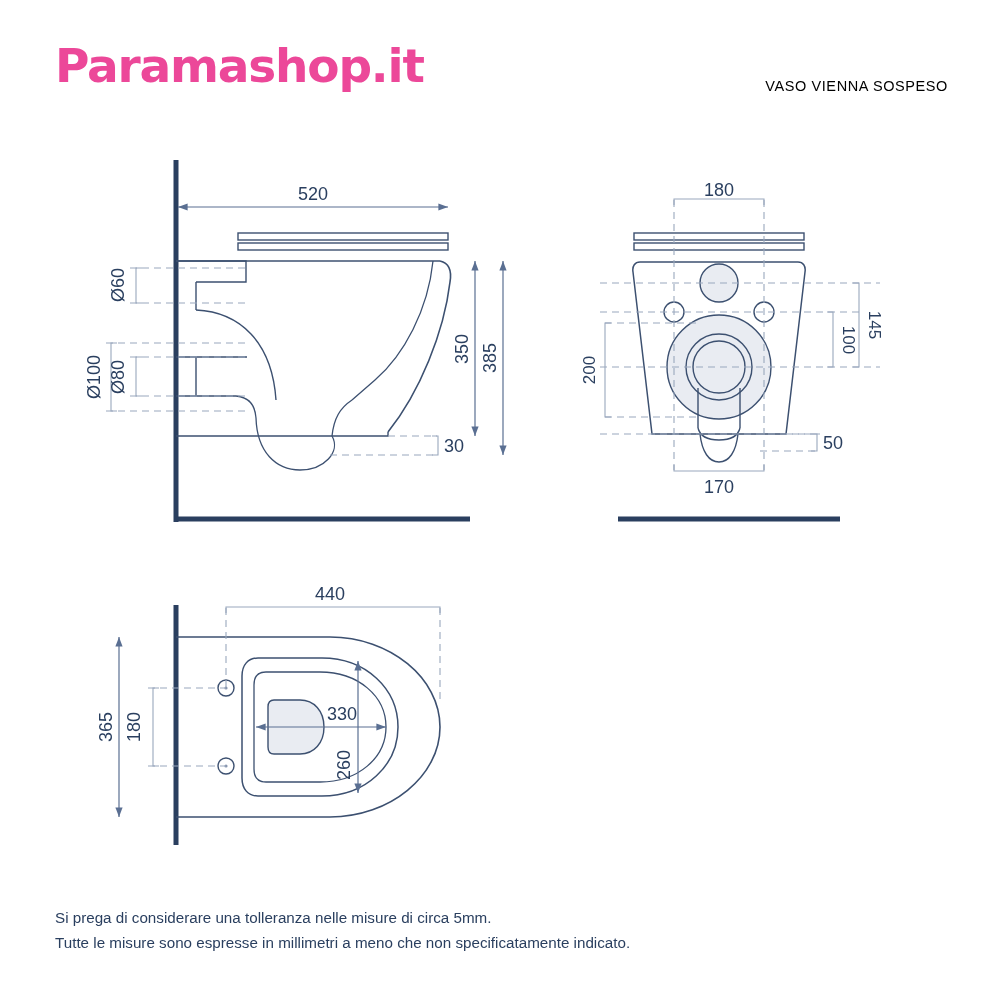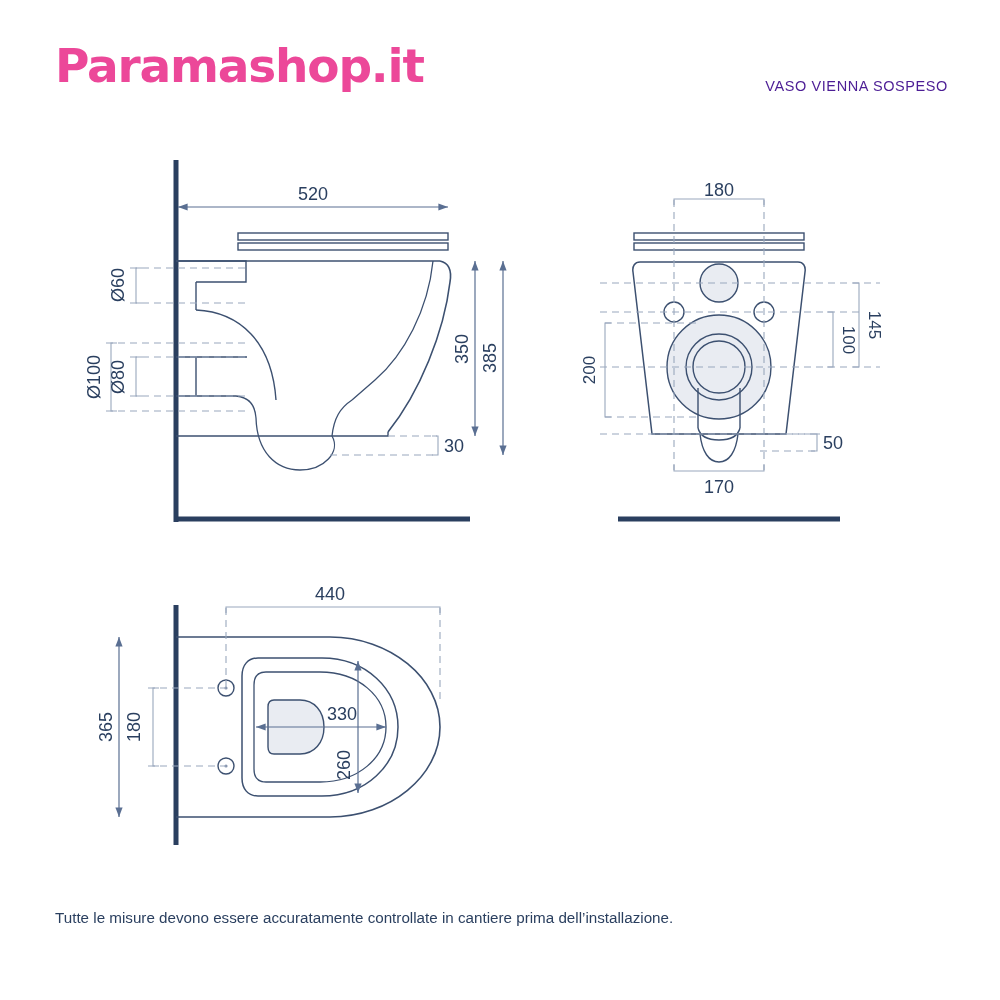--- a/index.html
+++ b/index.html
@@ -31,21 +31,21 @@
     color: #ec4899;
     font-family: "DejaVu Sans", sans-serif;
     white-space: nowrap;
   }
   .product-title {
     position: absolute;
     right: 52px;
     top: 78px;
     font-size: 14.5px;
     letter-spacing: 0.6px;
-    color: #4c1d95;
+    color: #000000;
     white-space: nowrap;
   }
   .footer {
     position: absolute;
     left: 55px;
     top: 905px;
     font-size: 15.2px;
     line-height: 25px;
     color: #2a3f5f;
     white-space: nowrap;
@@ -211,14 +211,15 @@
 
     <line x1="256" y1="727" x2="386" y2="727" stroke="#5a6f92" stroke-width="1.2" marker-start="url(#arrStart)" marker-end="url(#arrEnd)"></line>
     <text x="342" y="720" font-size="18" text-anchor="middle">330</text>
 
     <line x1="358" y1="661" x2="358" y2="793" stroke="#5a6f92" stroke-width="1.2" marker-start="url(#arrStart)" marker-end="url(#arrEnd)"></line>
     <text x="350" y="765" font-size="18" text-anchor="middle" transform="rotate(-90 350 765)">260</text>
   </g>
 </svg>
 
 <div class="footer">
-  <div>Tutte le misure devono essere accuratamente controllate in cantiere prima dell’installazione.</div>
+  <div>Si prega di considerare una tolleranza nelle misure di circa 5mm.</div>
+  <div>Tutte le misure sono espresse in millimetri a meno che non specificatamente indicato.</div>
 </div>
 
 </body></html>

